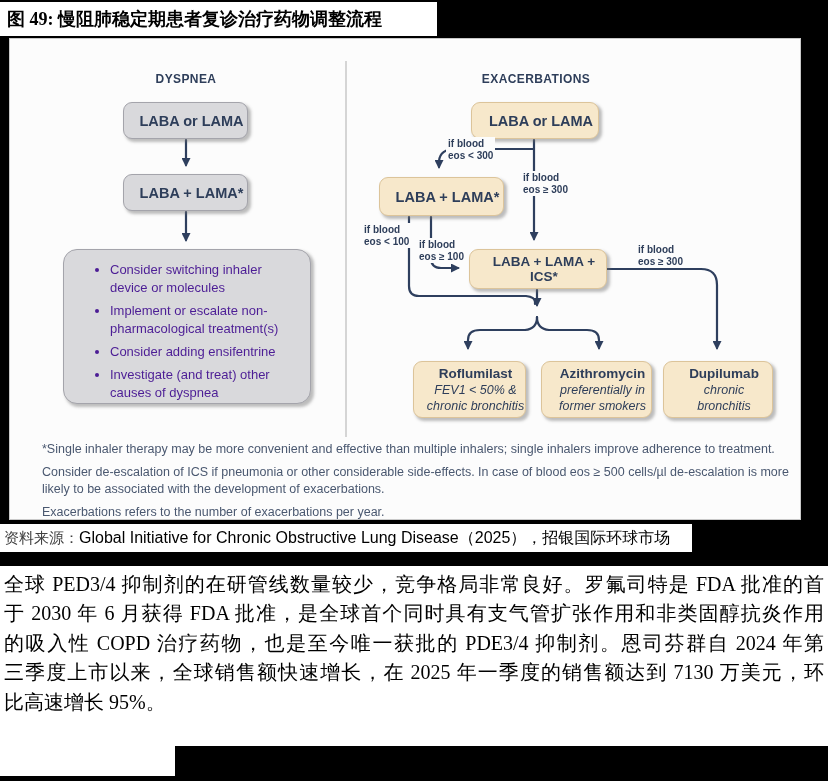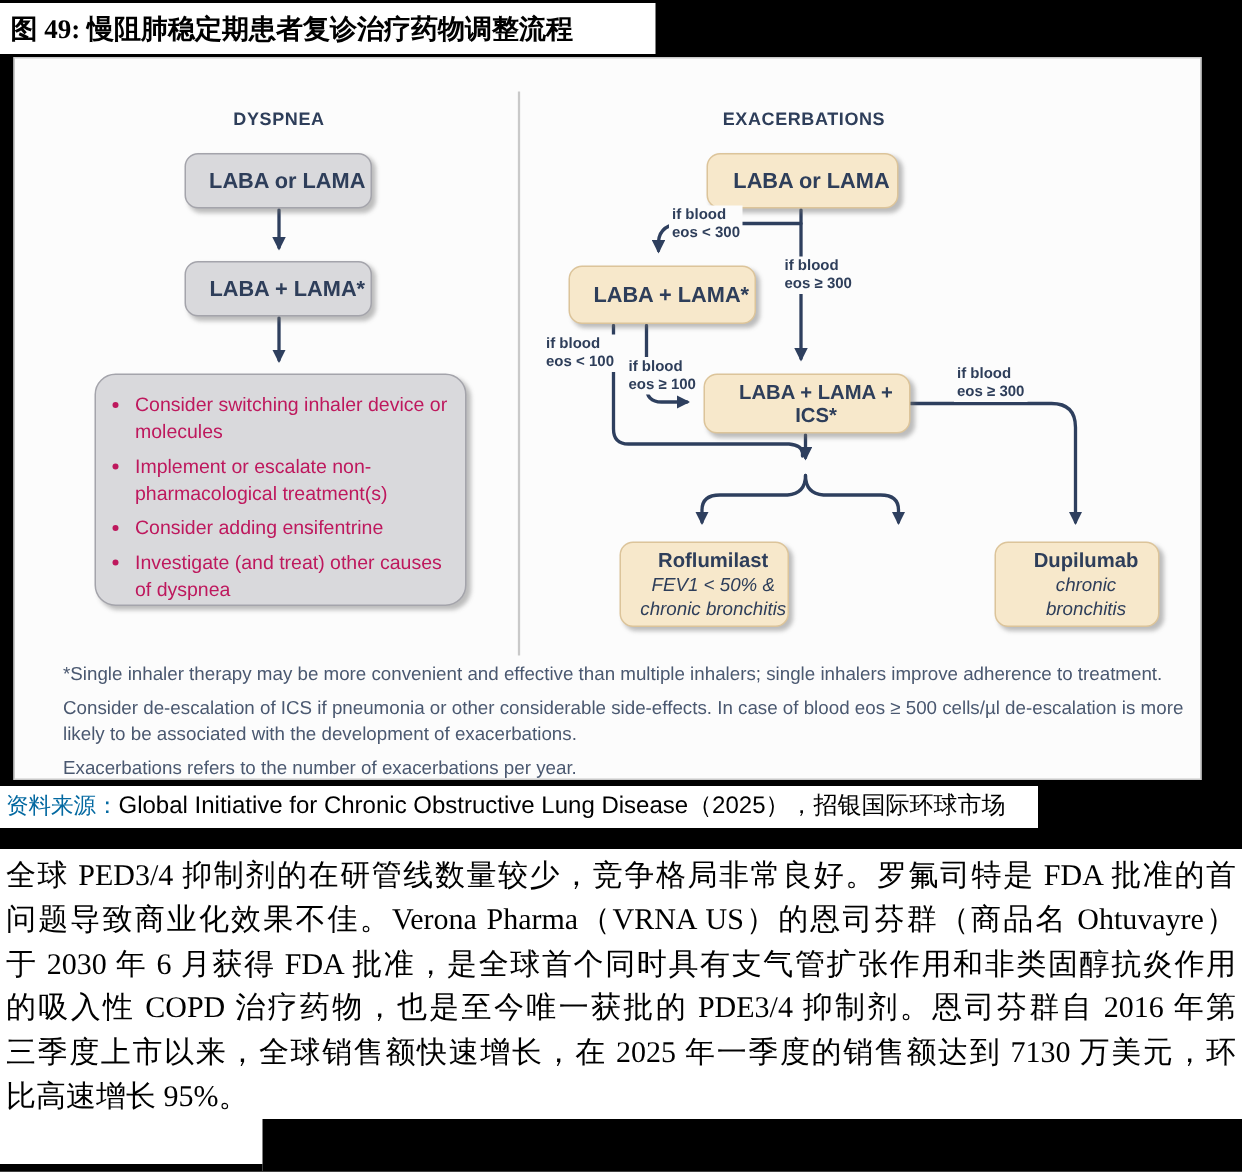--- a/index.html
+++ b/index.html
@@ -20,34 +20,34 @@
   .gray-box,.tan-box{position:absolute;z-index:2;box-sizing:border-box;display:flex;
         flex-direction:column;align-items:center;justify-content:center;text-align:center;
         color:#2e3e5a;border-radius:9px;box-shadow:2.5px 2.5px 3px rgba(110,110,110,.45);padding-left:12px;}
   .gray-box{background:#d9d9dc;border:1px solid #a4a4ab;}
   .tan-box{background:#f7e8cb;border:1px solid #dcc49a;}
   .node-label{font-weight:bold;font-size:14.5px;}
   .ics-label{font-weight:bold;font-size:13.5px;}
   #bullets-box{border-radius:14px;align-items:flex-start;justify-content:flex-start;
                padding:11px 8px 8px 6px;text-align:left;}
   #bullets-box ul{margin:0;padding-left:20px;}
-  #bullets-box li{font-size:13px;line-height:18px;margin-bottom:5px;color:#be185d;}
+  #bullets-box li{font-size:13px;line-height:18px;margin-bottom:5px;color:#4c1d95;margin-left:20px;}
   .outcome-name{font-size:13.5px;font-weight:600;line-height:17px;}
   .outcome-detail{font-size:12.5px;font-style:italic;line-height:16px;}
   .flow-label{position:absolute;z-index:3;background:#fcfcfc;font-size:10px;font-weight:bold;
               color:#2e3e5a;line-height:11.5px;white-space:nowrap;padding:1px 2px;}
   #fig-footnotes{position:absolute;z-index:2;left:32px;top:402px;width:748px;
                  font-size:12.5px;color:#4a5870;}
   #fig-footnotes .fn{line-height:17px;}
   .fn-gap{margin-bottom:6px;}
 
   
   #source-box{position:absolute;left:0;top:524px;width:692px;height:28px;background:#fff;
               white-space:nowrap;line-height:28px;padding-left:4px;box-sizing:border-box;}
-  #source-box .pre{font-family:"Liberation Serif",serif;font-size:15px;color:#0369a1;}
+  #source-box .pre{font-family:"Liberation Serif",serif;font-size:15px;color:#404040;}
   #source-box .txt{font-family:"Liberation Sans",sans-serif;font-size:16px;color:#000;}
 
   
   #para-box{position:absolute;left:0;top:566px;width:828px;height:215px;background:#fff;
             font-family:"Liberation Serif",serif;font-size:20px;color:#000;
             padding:4px 4px 0 4px;box-sizing:border-box;}
   .para-line{line-height:29.4px;text-align:justify;text-align-last:justify;}
   .para-line.last{text-align:left;text-align-last:left;}
 
   
@@ -122,20 +122,25 @@
     </div>
     <div class="tan-box" style="left:459px;top:210px;width:138px;height:40px;">
       <div class="ics-label">LABA + LAMA + ICS*</div>
     </div>
 
     <div class="tan-box" style="left:403px;top:322px;width:113px;height:57px;">
       <div class="outcome-name">Roflumilast</div>
       <div class="outcome-detail">FEV1 &lt; 50% &amp;</div>
       <div class="outcome-detail">chronic bronchitis</div>
     </div>
+    <div class="tan-box" style="left:531px;top:322px;width:111px;height:57px;">
+      <div class="outcome-name">Azithromycin</div>
+      <div class="outcome-detail">preferentially in</div>
+      <div class="outcome-detail">former smokers</div>
+    </div>
     <div class="tan-box" style="left:653px;top:322px;width:110px;height:57px;">
       <div class="outcome-name">Dupilumab</div>
       <div class="outcome-detail">chronic</div>
       <div class="outcome-detail">bronchitis</div>
     </div>
 
     <div class="flow-label" style="left:436px;top:98px;">
       <div>if blood</div>
       <div>eos &lt; 300</div>
     </div>
@@ -163,23 +168,22 @@
       <div class="fn">Exacerbations refers to the number of exacerbations per year.</div>
     </div>
   </div>
 
   <div id="source-box">
     <span class="pre">资料来源：</span><span class="txt">Global Initiative for Chronic Obstructive Lung Disease（2025），招银国际环球市场</span>
   </div>
 
   <div id="para-box">
     <div class="para-line">全球 PED3/4 抑制剂的在研管线数量较少，竞争格局非常良好。罗氟司特是 FDA 批准的首</div>
-    <div class="para-line">问题导致商业化效果不佳。Verona Pharma（VRNA US）的恩司芬群（商品名 Ohtuvayre）</div>
     <div class="para-line">于 2030 年 6 月获得 FDA 批准，是全球首个同时具有支气管扩张作用和非类固醇抗炎作用</div>
-    <div class="para-line">的吸入性 COPD 治疗药物，也是至今唯一获批的 PDE3/4 抑制剂。恩司芬群自 2016 年第</div>
+    <div class="para-line">的吸入性 COPD 治疗药物，也是至今唯一获批的 PDE3/4 抑制剂。恩司芬群自 2024 年第</div>
     <div class="para-line">三季度上市以来，全球销售额快速增长，在 2025 年一季度的销售额达到 7130 万美元，环</div>
     <div class="para-line last">比高速增长 95%。</div>
   </div>
 
   <div class="black-overlay" id="overlay-right"></div>
   <div class="black-overlay" id="overlay-bottom"></div>
 
 </div>
 
 </body></html>

